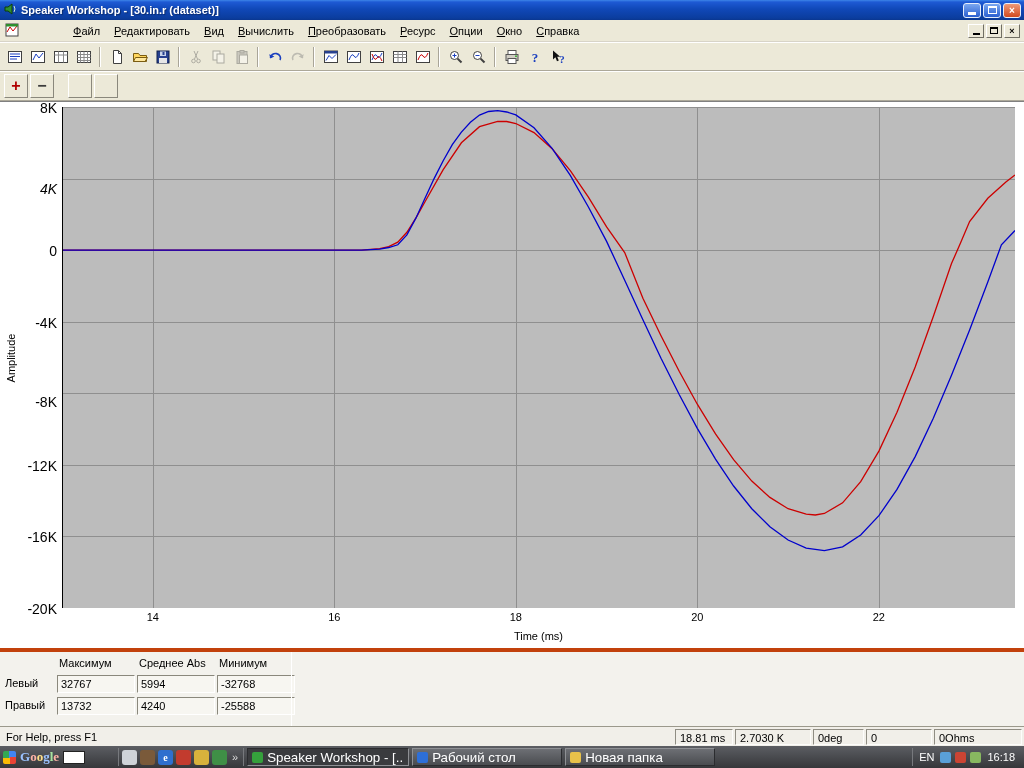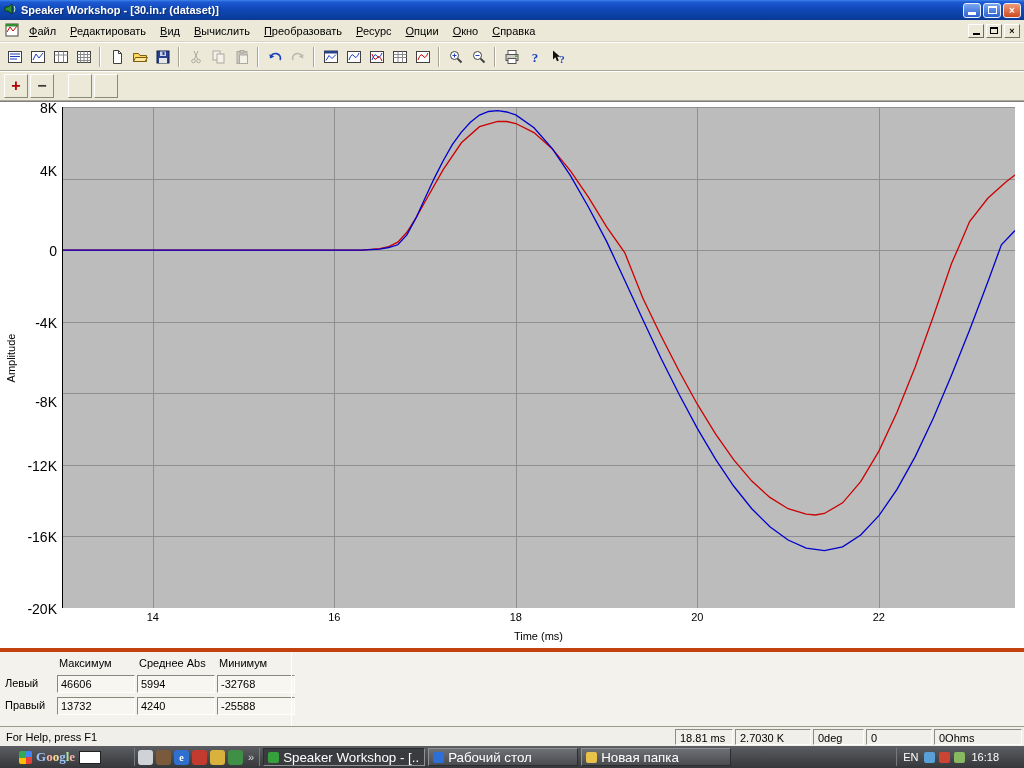--- a/index.html
+++ b/index.html
@@ -16,21 +16,21 @@
   .tbn { width:18px; height:15px; border:1px solid #e6eefb; border-radius:3px; display:flex;
     align-items:center; justify-content:center; background:linear-gradient(#7aa7f0,#2a5fd0); color:#fff;
     font-size:10px; font-weight:bold; cursor:default; }
   .tbn.close { background:linear-gradient(#f09a78,#cf4a1f); }
   .g-minbar { width:8px; height:3px; background:#fff; margin-top:7px; }
   .g-maxbox { width:9px; height:8px; border:1px solid #fff; border-top-width:2px; }
 
   
   .menubar { height:22px; flex:0 0 22px; display:flex; align-items:center; background:#ece9d8;
     border-bottom:1px solid #d8d4c8; padding:0 2px; }
-  .menu-items { display:flex; flex:1; }
+  .menu-items { display:flex; flex:1;margin-left:44px; }
   .menu-item { padding:4px 7px; cursor:default; }
   .menu-item::first-letter { text-decoration:underline; }
   .mdi-buttons { display:flex; gap:2px; margin-right:2px; }
   .mdi-btn { width:16px; height:14px; background:#ece9d8; border:1px solid;
     border-color:#fff #716f64 #716f64 #fff; display:flex; align-items:center; justify-content:center;
     font-size:9px; font-weight:bold; }
   .g-minbar-k { width:7px; height:2px; background:#000; margin-top:7px; }
   .g-maxbox-k { width:8px; height:7px; border:1px solid #000; border-top-width:2px; }
 
   
@@ -72,21 +72,21 @@
   
   .statusbar { height:20px; flex:0 0 20px; background:#f1efe9; border-top:1px solid #9b998c;
     display:flex; align-items:center; padding:0 2px; }
   .status-help { flex:1; padding-left:4px; }
   .status-fields { display:flex; gap:2px; }
   .status-box { height:16px; line-height:14px; padding:1px 4px; border:1px solid;
     border-color:#8f8d83 #fdfdfb #fdfdfb #8f8d83; white-space:nowrap; overflow:hidden; }
 
   
   .taskbar { height:22px; flex:0 0 22px; background:linear-gradient(#5c5e63,#36373a);
-    display:flex; align-items:center; gap:3px; padding:0 19px; color:#fff; }
+    display:flex; align-items:center; gap:3px; padding:0 3px; color:#fff; }
   .google { display:flex; align-items:center; gap:4px; width:112px; flex:0 0 112px; }
   .g-grid { width:13px; height:13px; border-radius:2px;
     background:conic-gradient(#4285F4 0 25%, #EA4335 0 50%, #FBBC05 0 75%, #34A853 0); }
   .glogo { font-family:"Liberation Serif", serif; font-weight:bold; font-size:13px; color:#e9e9e9;
     letter-spacing:0; }
   .gsearch { width:22px; height:13px; background:#fff; border:1px solid #222; }
   .ql { display:flex; align-items:center; gap:3px; padding:0 3px; border-left:1px solid #77797d;
     border-right:1px solid #77797d; height:18px; }
   .ql-icon { width:15px; height:15px; border-radius:3px; display:flex; align-items:center;
     justify-content:center; color:#fff; font-size:10px; font-weight:bold; font-family:"Liberation Serif",serif; }
@@ -331,42 +331,42 @@
           <line x1="454.5" y1="0" x2="454.5" y2="501" stroke="#8f8f8f"></line>
           <line x1="635.5" y1="0" x2="635.5" y2="501" stroke="#8f8f8f"></line>
           <line x1="817.5" y1="0" x2="817.5" y2="501" stroke="#8f8f8f"></line>
           <polyline points="0.0,143.1 90.8,143.1 181.5,143.1 272.3,143.1 299.5,143.1 317.7,141.7 326.7,139.6 335.8,135.1 344.9,125.3 354.0,110.9 363.0,94.8 381.2,62.6 399.4,35.8 417.5,19.7 435.7,14.3 444.7,14.5 453.8,16.5 472.0,25.6 490.1,41.7 508.3,63.7 526.4,90.2 544.6,119.9 562.7,145.5 580.9,191.3 599.0,228.7 617.2,264.3 635.3,297.2 653.5,326.9 671.6,352.7 689.8,374.1 707.9,390.4 726.1,401.7 744.2,407.2 753.3,408.0 762.4,406.5 780.6,395.8 798.7,374.7 816.9,344.1 835.0,305.3 853.2,260.0 871.3,209.5 889.5,156.6 898.5,136.0 907.6,114.5 925.8,91.3 943.9,75.1 953.0,68.0" fill="none" stroke="#cc0000" stroke-width="1.3"></polyline>
           <polyline points="0.0,143.1 90.8,143.1 181.5,143.1 272.3,143.1 299.5,143.1 317.7,142.1 326.7,140.5 335.8,137.8 344.9,127.9 354.0,110.9 363.0,91.3 372.1,71.6 381.2,53.7 390.3,37.6 399.4,25.1 408.4,15.2 417.5,8.1 426.6,4.5 435.7,3.6 444.7,5.0 453.8,7.9 472.0,20.8 490.1,41.3 508.3,68.4 526.4,100.0 544.6,134.4 562.7,173.2 580.9,212.7 599.0,251.2 617.2,287.5 635.3,321.4 653.5,352.1 671.6,379.0 689.8,401.7 707.9,419.8 726.1,433.0 744.2,441.1 762.4,443.7 780.6,439.8 798.7,428.0 816.9,408.7 835.0,382.4 853.2,349.6 871.3,311.2 889.5,268.2 907.6,223.1 925.8,175.0 939.4,137.8 953.0,123.5" fill="none" stroke="#0000cc" stroke-width="1.3"></polyline>
           <line x1="0.5" y1="0" x2="0.5" y2="501" stroke="#000"></line>
         </svg>
       </div>
     <div class="xlabel">Time (ms)</div>
   <div class="ytick" style="top: -2px;">8K</div>
-      <div class="ytick" style="top: 61px;">4K</div>
+      <div class="ytick" style="top: 79px; font-style: italic;">4K</div>
       <div class="ytick" style="top: 141.143px;">0</div>
       <div class="ytick" style="top: 212.714px;">-4K</div>
       <div class="ytick" style="top: 292px;">-8K</div>
       <div class="ytick" style="top: 355.857px;">-12K</div>
       <div class="ytick" style="top: 427.429px;">-16K</div>
       <div class="ytick" style="top: 499px;">-20K</div>
       <div class="xtick" style="left: 130.762px;">14</div>
       <div class="xtick" style="left: 312.286px;">16</div>
       <div class="xtick" style="left: 493.81px;">18</div>
       <div class="xtick" style="left: 675.333px;">20</div>
       <div class="xtick" style="left: 856.857px;">22</div>
     </div>
 
   <div class="stats-panel">
     <div class="stats-grid">
         <div class="stats-header"></div>
         <div class="stats-header">Максимум</div>
         <div class="stats-header">Среднее Abs</div>
         <div class="stats-header">Минимум</div>
         <div class="stats-rowlabel">Левый</div>
-        <div class="stat-cell">46606</div>
+        <div class="stat-cell">32767</div>
         <div class="stat-cell">5994</div>
         <div class="stat-cell">-32768</div>
         <div class="stats-rowlabel">Правый</div>
         <div class="stat-cell">13732</div>
         <div class="stat-cell">4240</div>
         <div class="stat-cell">-25588</div>
       </div>
     <div class="stats-divider"></div>
   </div>
 

